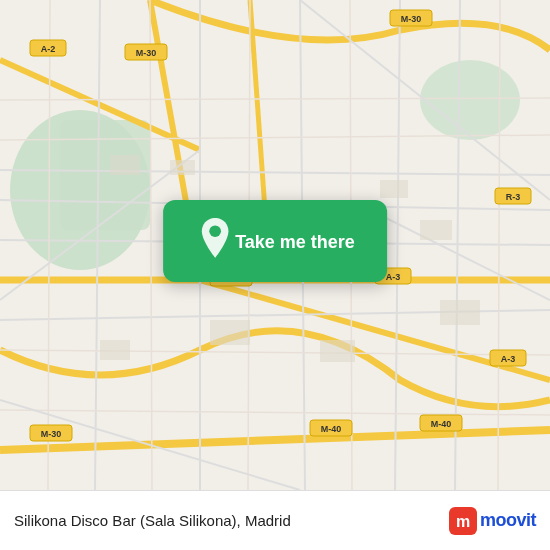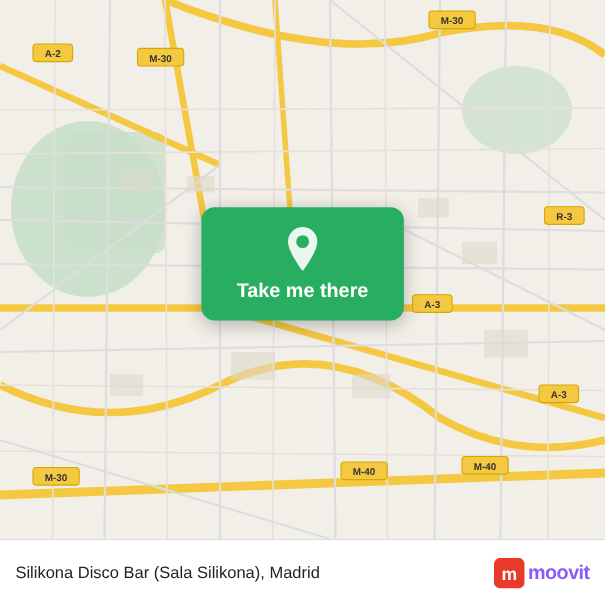--- a/index.html
+++ b/index.html
@@ -29,21 +29,21 @@
 
     #action-card {
       position: absolute;
       top: 50%;
       left: 50%;
       transform: translate(-50%, -55%);
       background: #27ae60;
       border-radius: 12px;
       padding: 18px 32px 16px 32px;
       display: flex;
-      flex-direction: column;
+      flex-direction: row;
       align-items: center;
       box-shadow: 0 4px 16px rgba(0,0,0,0.25);
       min-width: 180px;
     }
 
     #pin-icon {
       width: 40px;
       height: 40px;
       margin-bottom: 8px;
     }
@@ -88,21 +88,21 @@
     }
 
     #moovit-icon {
       width: 28px;
       height: 28px;
     }
 
     #moovit-text {
       font-size: 18px;
       font-weight: 700;
-      color: #8b5cf6;
+      color: #1d4ed8;
       letter-spacing: -0.5px;
       text-align: center;
     }
   </style>
 </head>
 <body>
 
 <div id="map-container">
 
   <svg id="map-svg" viewBox="0 0 550 490" xmlns="http://www.w3.org/2000/svg">

